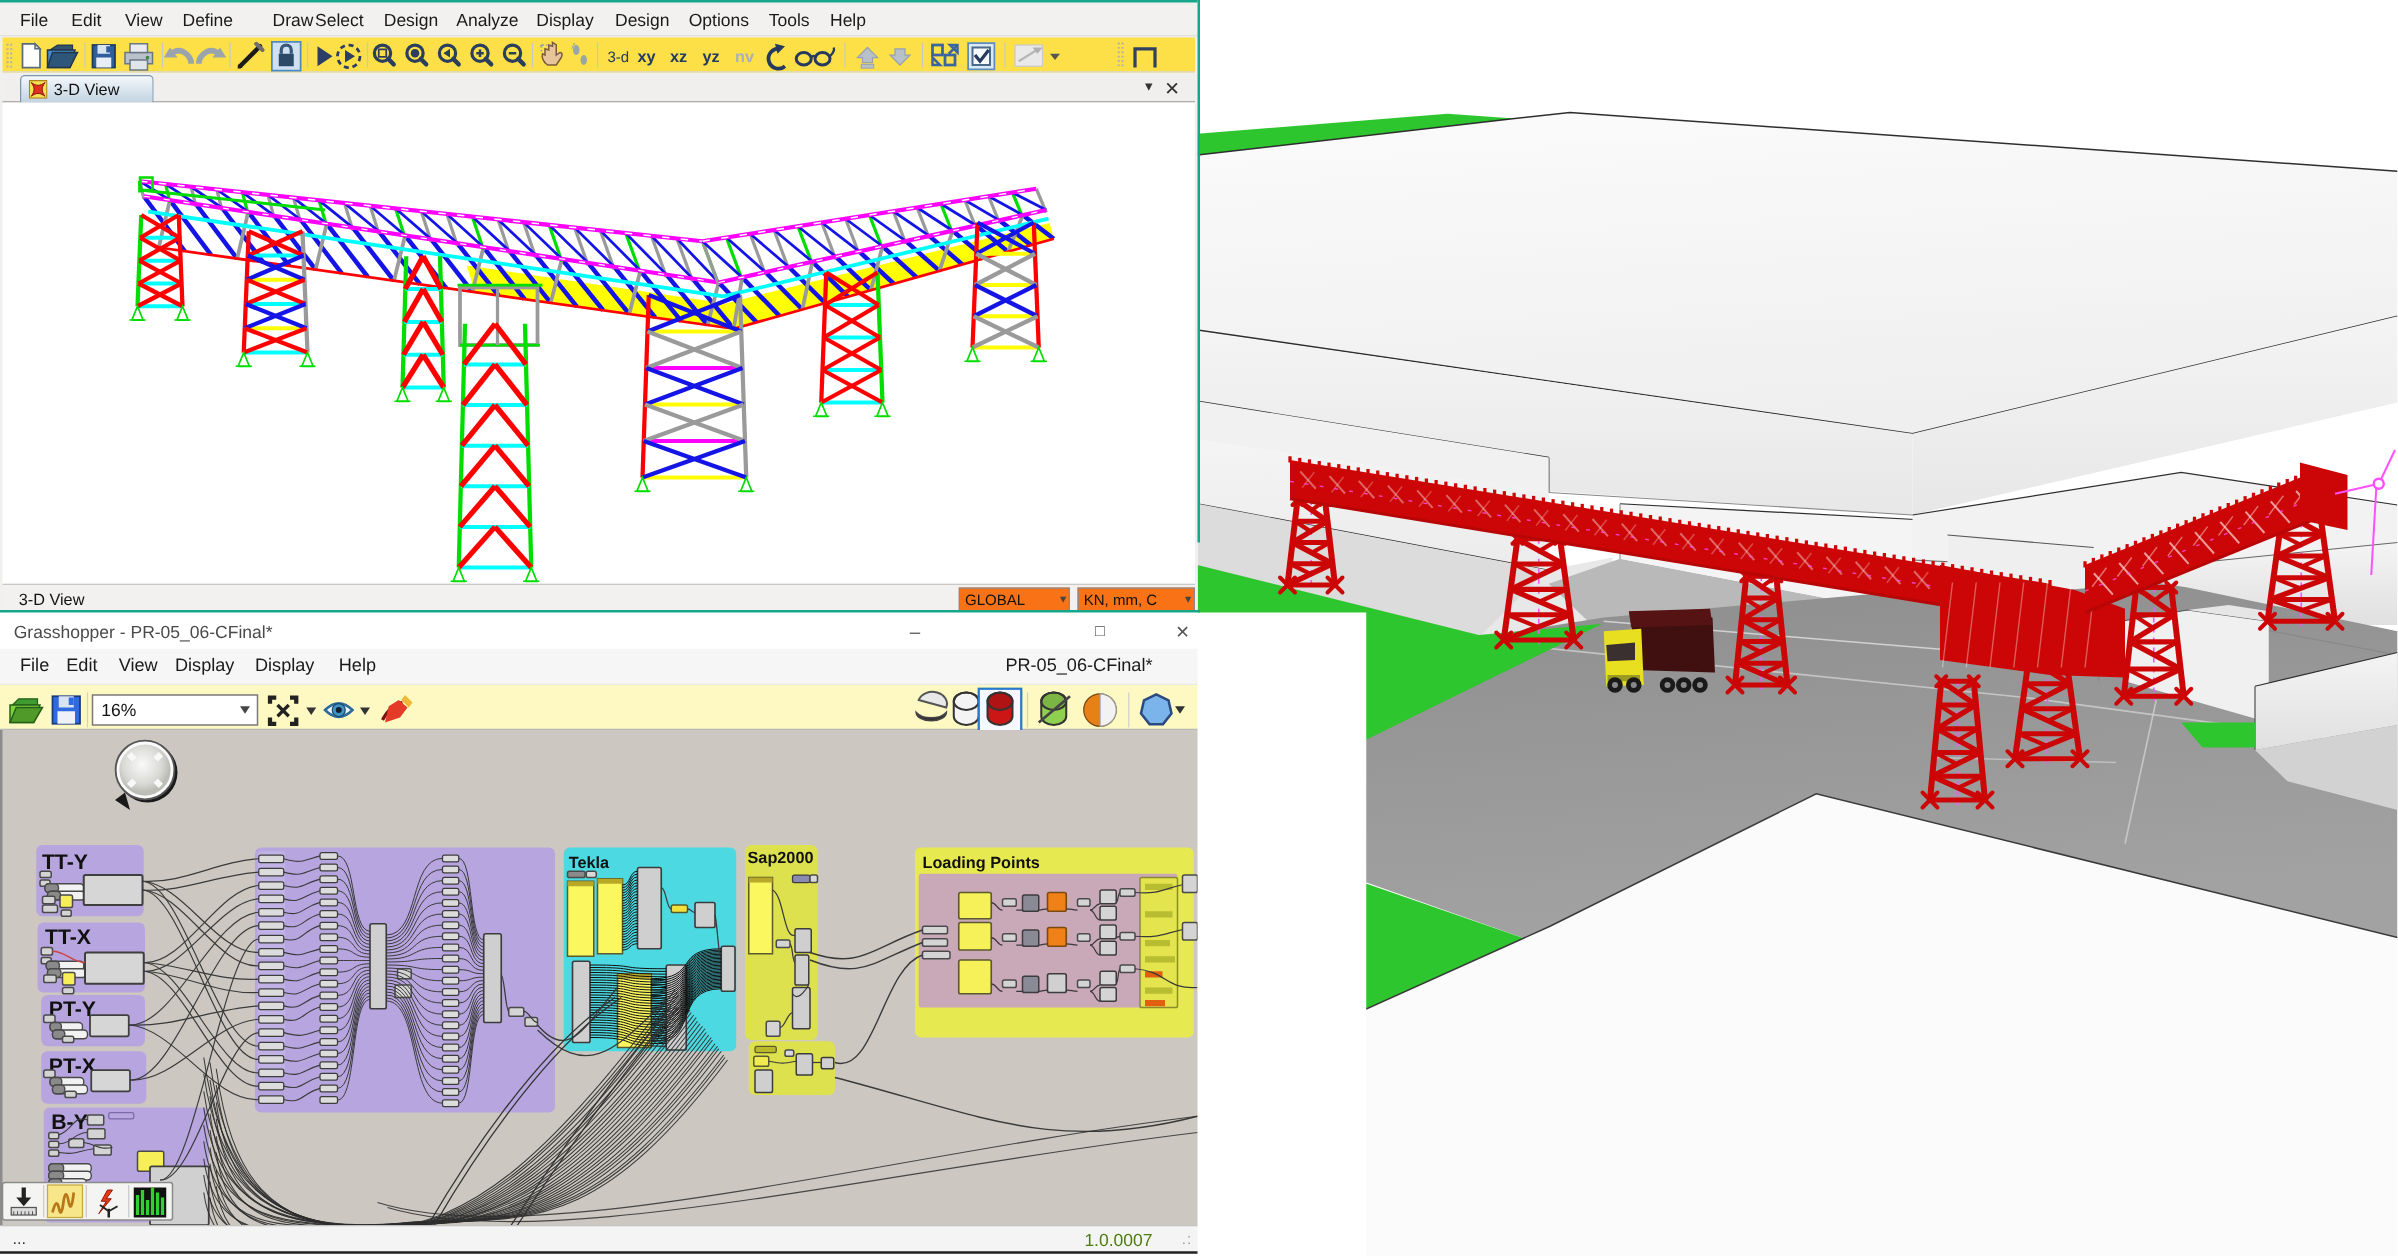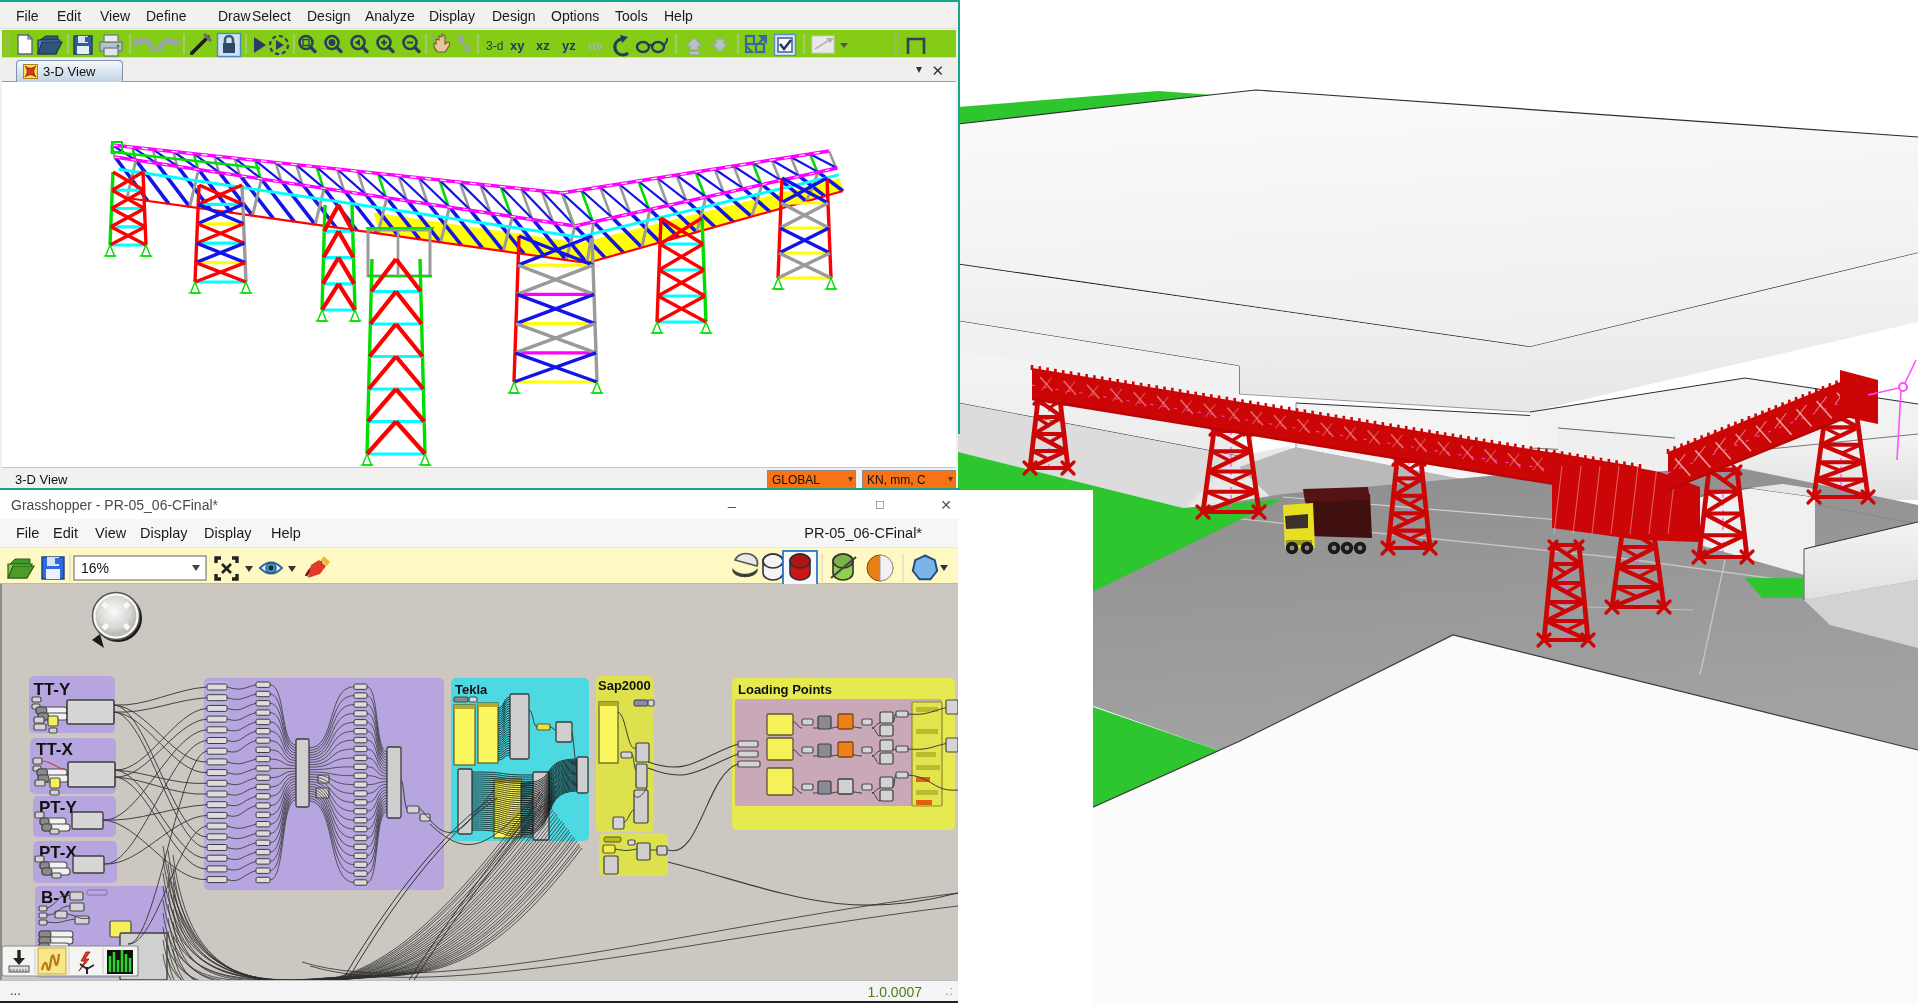--- a/index.html
+++ b/index.html
@@ -1,19 +1,19 @@
 <!DOCTYPE html>
 <html><head><meta charset="utf-8"><style>
 *{margin:0;padding:0;box-sizing:border-box}
 html,body{width:1918px;height:1005px;overflow:hidden;background:#fff;font-family:"Liberation Sans",sans-serif}
 #page{position:absolute;left:0;top:0;width:1918px;height:1005px}
 #sap{position:absolute;left:0;top:0;width:958px;height:490px;background:#f0f0ee;border-top:2px solid #17a689}
 .sapmenu{position:absolute;left:0;top:2px;width:958px;height:25px;background:#f2f1f0;border-bottom:1px solid #e0e0e0}
 .sapmenu span{position:absolute;top:4px;font-size:14px;color:#1a1a1a}
-.saptb{position:absolute;left:2px;top:28px;width:954px;height:28px;background:#84cc16;border-bottom:1px solid #d8d8d8}
+.saptb{position:absolute;left:2px;top:28px;width:954px;height:28px;background:#fde047;border-bottom:1px solid #d8d8d8}
 .saptabs{position:absolute;left:2px;top:57px;width:954px;height:23px;background:#f0efed;border-bottom:1px solid #9a9a9a}
 .saptab{position:absolute;left:14px;top:1px;width:107px;height:22px;background:linear-gradient(#f4f8fb,#c2d3e2);border:1px solid #7a95ad;border-bottom:none;border-radius:4px 4px 0 0;display:flex;align-items:center;padding-left:6px}
 .saptab span{font-size:13px;color:#111}
 .tabctl{position:absolute;top:3px;font-size:12px;color:#333}
 .sapview{position:absolute;left:2px;top:80px;width:954px;height:385px;background:#fff}
 .sapstatus{position:absolute;left:2px;top:465px;width:954px;height:23px;background:#f2f1f0;border-top:1px solid #c8c8c8}
 .ss1{position:absolute;left:13px;top:4px;font-size:13px;color:#111}
 .combo{position:absolute;top:2px;height:19px;background:#f97316;border:1px solid #8a8a8a;font-size:12px;color:#111}
 .combo span{position:absolute;left:4px;top:2px}
 .combo i{position:absolute;right:2px;top:2px;font-style:normal;font-size:10px;color:#444}

